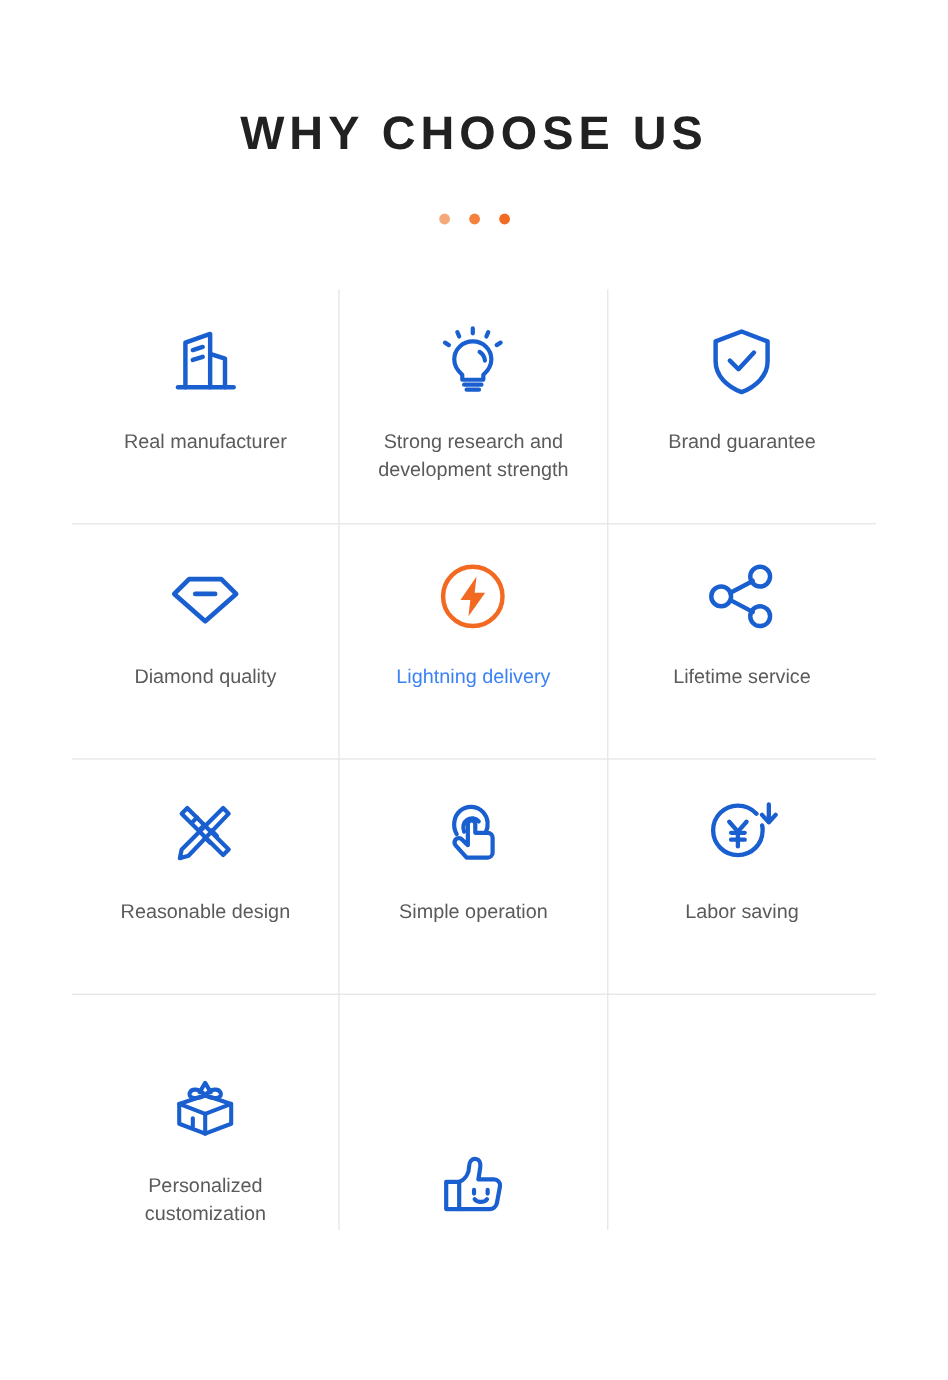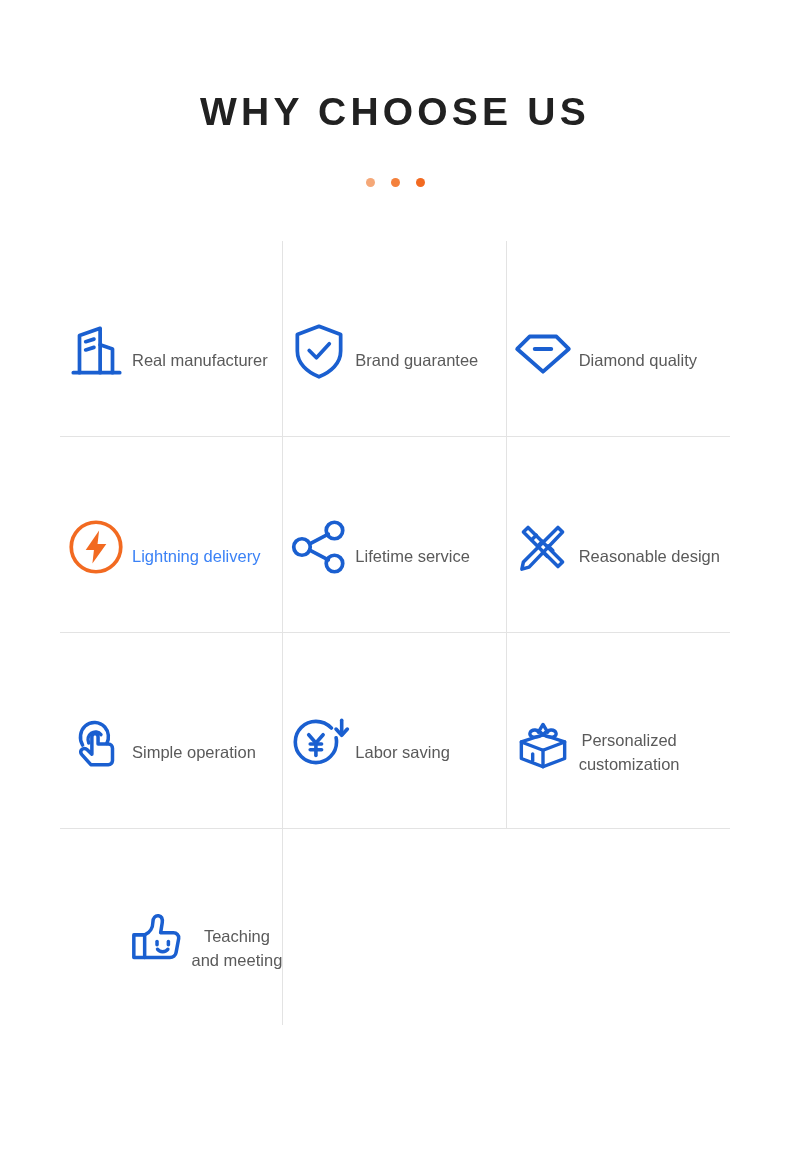--- a/index.html
+++ b/index.html
@@ -63,21 +63,21 @@
     margin: 54px auto 0 auto;
     width: 670px;
     display: grid;
     grid-template-columns: 1fr 1fr 1fr;
     grid-template-rows: repeat(4, 196px);
   }
 
   .cell {
     position: relative;
     display: flex;
-    flex-direction: row;
+    flex-direction: column;
     align-items: center;
     justify-content: flex-start;
     padding-top: 24px;
     border-right: 1px solid #e3e3e3;
     border-bottom: 1px solid #e3e3e3;
   }
   .cell:nth-child(3n) { border-right: none; }
   .cell:nth-child(n+10) { border-bottom: none; justify-content: flex-end; }
 
   .icon-wrap {
@@ -128,20 +128,36 @@
           <path d="M16 53 V17 L36 10 V53"></path>
           <path d="M36 26 L48 30 V53"></path>
           <path d="M22 23 L30 20.5"></path>
           <path d="M22 31 L30 28.5"></path>
           <path d="M10 53 H55"></path>
         </svg>
       </div>
       <div class="cell-label">Real manufacturer</div>
     </div>
 
+    <div class="cell">
+      <div class="icon-wrap">
+        <svg viewBox="0 0 64 64" fill="none" stroke="#1a5fd0" stroke-width="3.4" stroke-linecap="round" stroke-linejoin="round">
+          <path d="M32 16 C23.5 16 17 22.5 17 30.5 C17 36 20 40 23.5 43 V47 H40.5 V43 C44 40 47 36 47 30.5 C47 22.5 40.5 16 32 16 Z"></path>
+          <path d="M25 51 H39"></path>
+          <path d="M27 55 H37"></path>
+          <path d="M37.5 24.5 C40 26 41.5 28.5 41.8 31.5"></path>
+          <path d="M32 5.5 V9.5"></path>
+          <path d="M19.5 8.5 L21 12"></path>
+          <path d="M44.5 8.5 L43 12"></path>
+          <path d="M9.5 17 L12.7 19"></path>
+          <path d="M54.5 17 L51.3 19"></path>
+        </svg>
+      </div>
+      <div class="cell-label">Strong research and<br>development strength</div>
+    </div>
 
     <div class="cell">
       <div class="icon-wrap">
         <svg viewBox="0 0 64 64" fill="none" stroke="#1a5fd0" stroke-width="3.6" stroke-linecap="round" stroke-linejoin="round">
           <path d="M32 8 L53 16 V32 C53 44 43.5 52.5 32 57 C20.5 52.5 11 44 11 32 V16 Z"></path>
           <path d="M22.5 31.5 L29.5 38.5 L42 25"></path>
         </svg>
       </div>
       <div class="cell-label">Brand guarantee</div>
     </div>
@@ -238,17 +254,16 @@
     <div class="cell">
       <div class="icon-wrap">
         <svg viewBox="0 0 64 64" fill="none" stroke="#1a5fd0" stroke-width="3.4" stroke-linecap="round" stroke-linejoin="round">
           <path d="M21 28 V50 H10.5 V28 Z"></path>
           <path d="M21 28 C26 26 29 21 29 15.5 C29 11.5 31.5 9 34.5 9.5 C37.5 10 38.5 13 38 16.5 L36.5 26 H49 C52 26 54.5 28.5 54 31.5 L51.5 45 C51 48 48.5 50 45.5 50 H21"></path>
           <path d="M33 34.5 V37.5"></path>
           <path d="M44 34.5 V37.5"></path>
           <path d="M33.5 42 C35.5 45 41.5 45 43.5 42"></path>
         </svg>
       </div>
-      <div class="cell-label">Teaching<br>and meeting</div>
     </div>
 
   </div>
 </div>
 
 </body></html>

